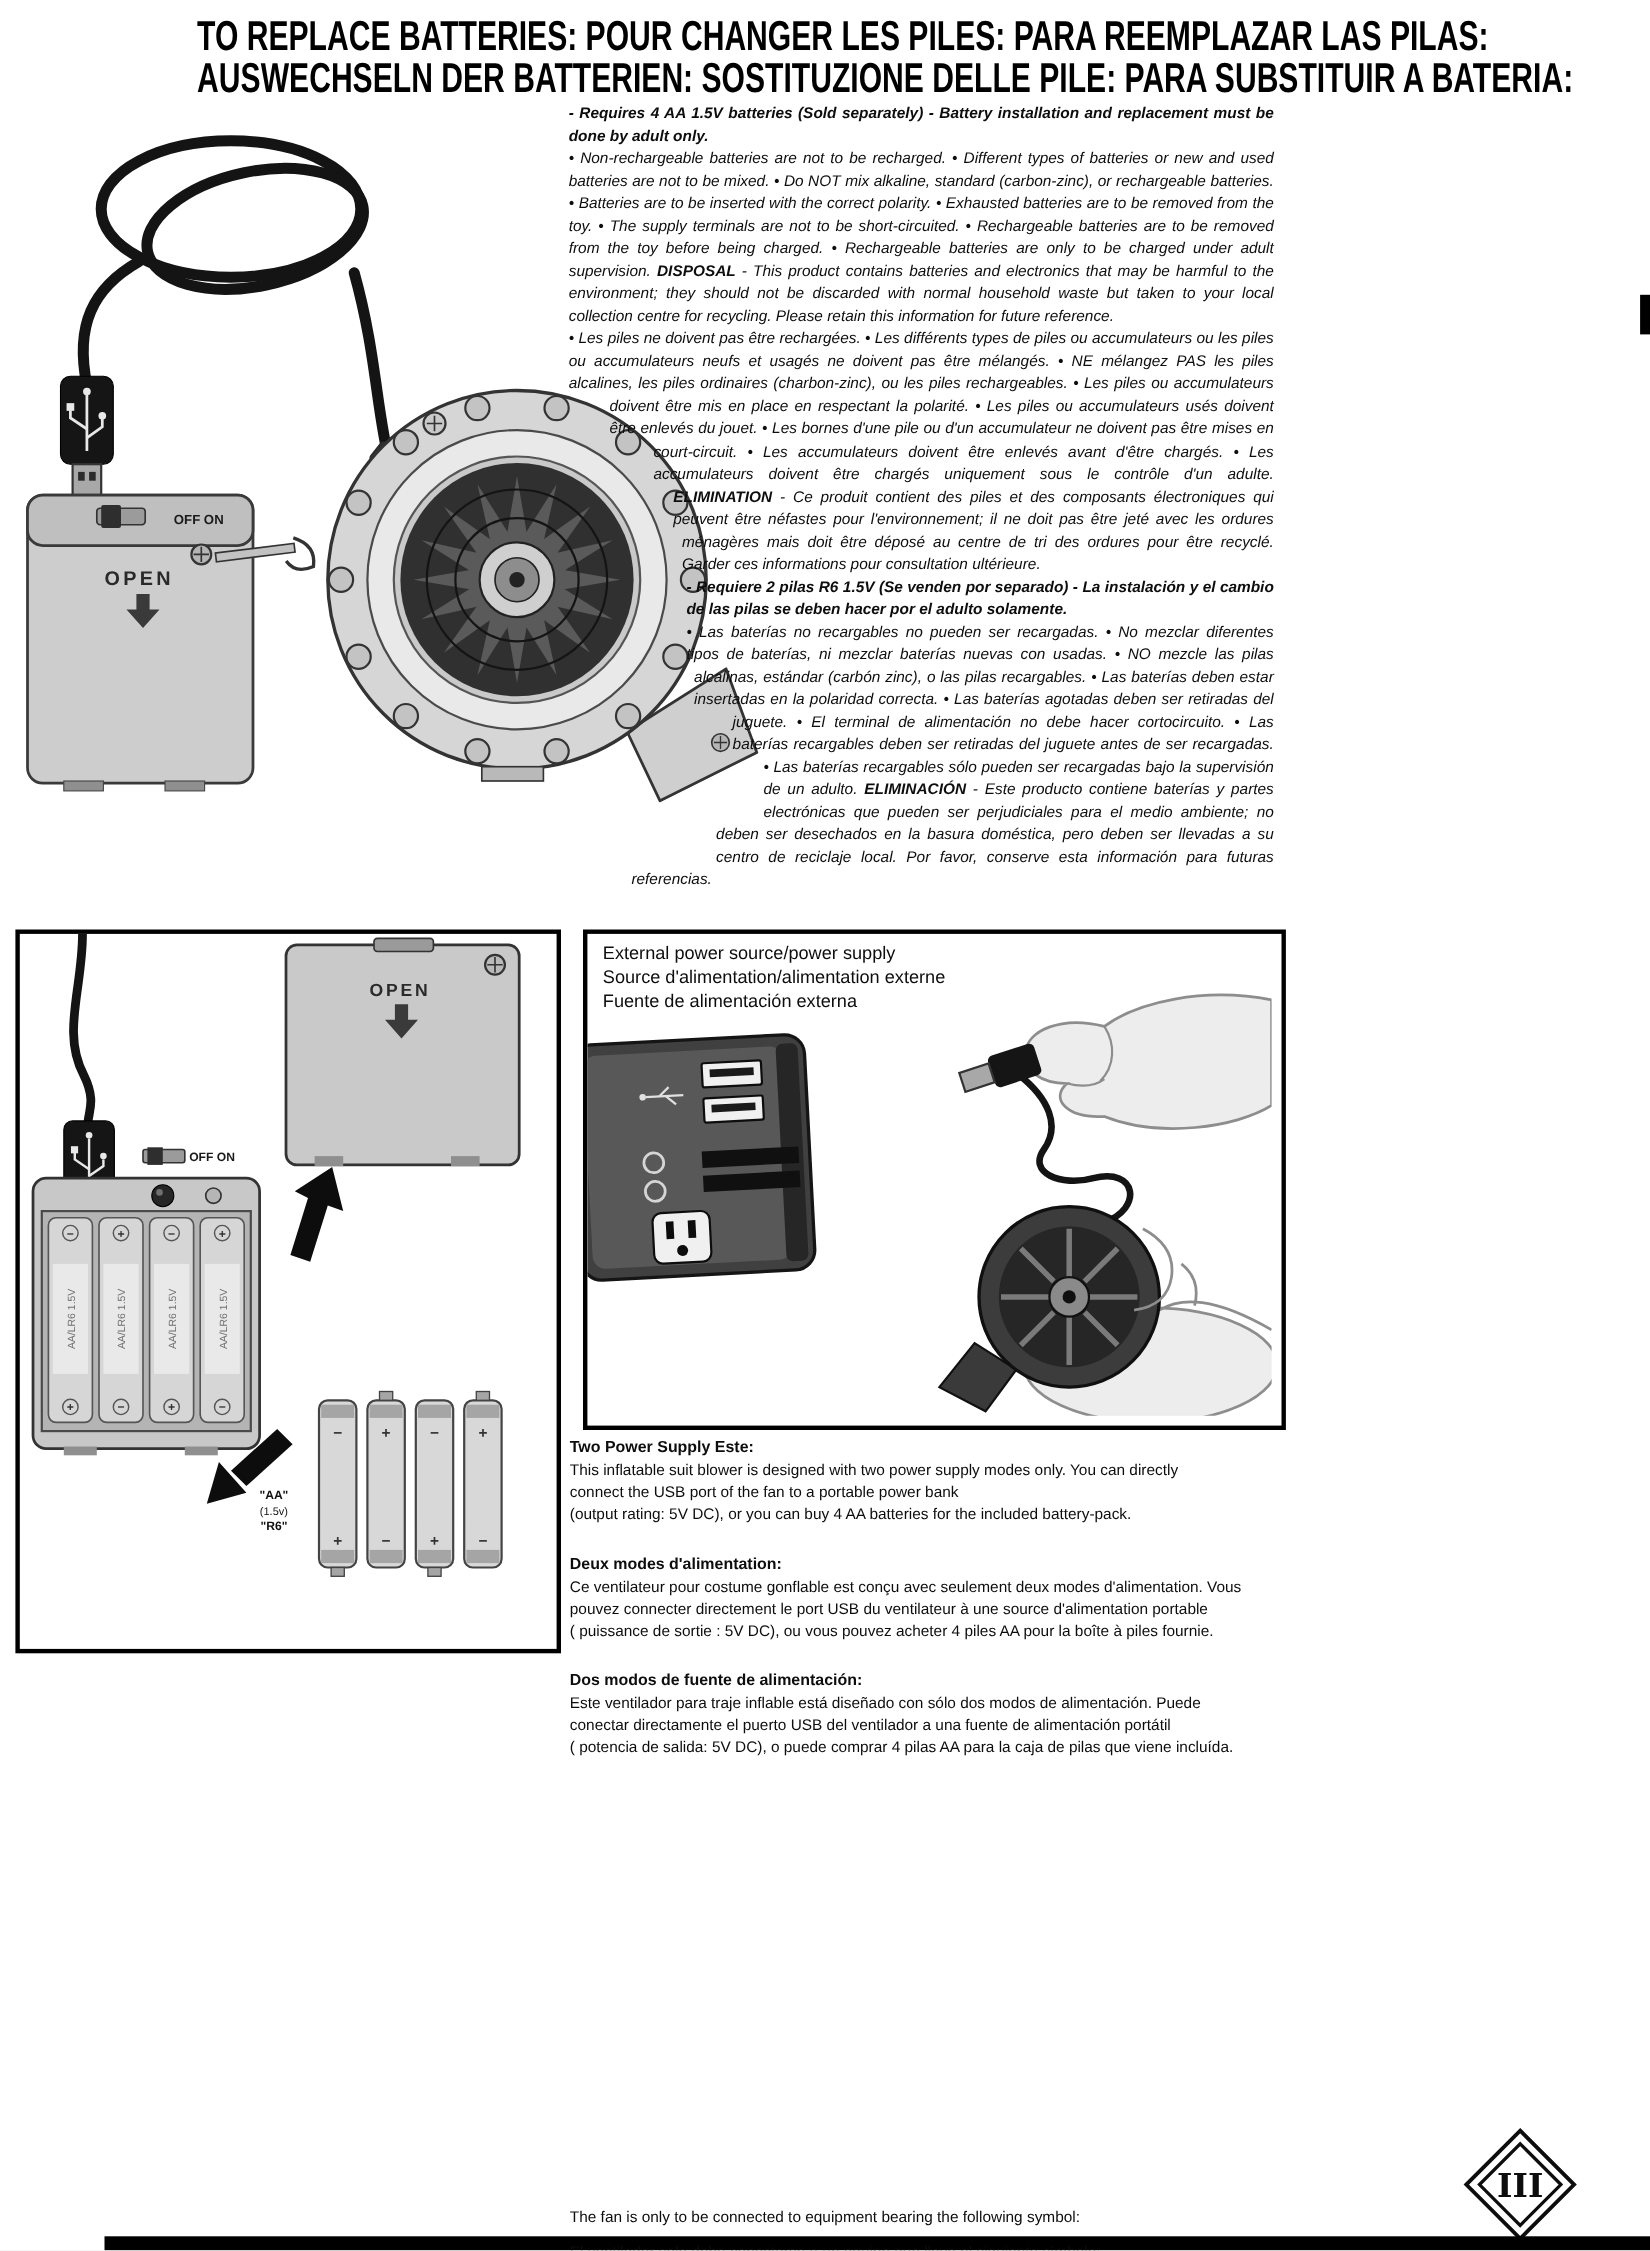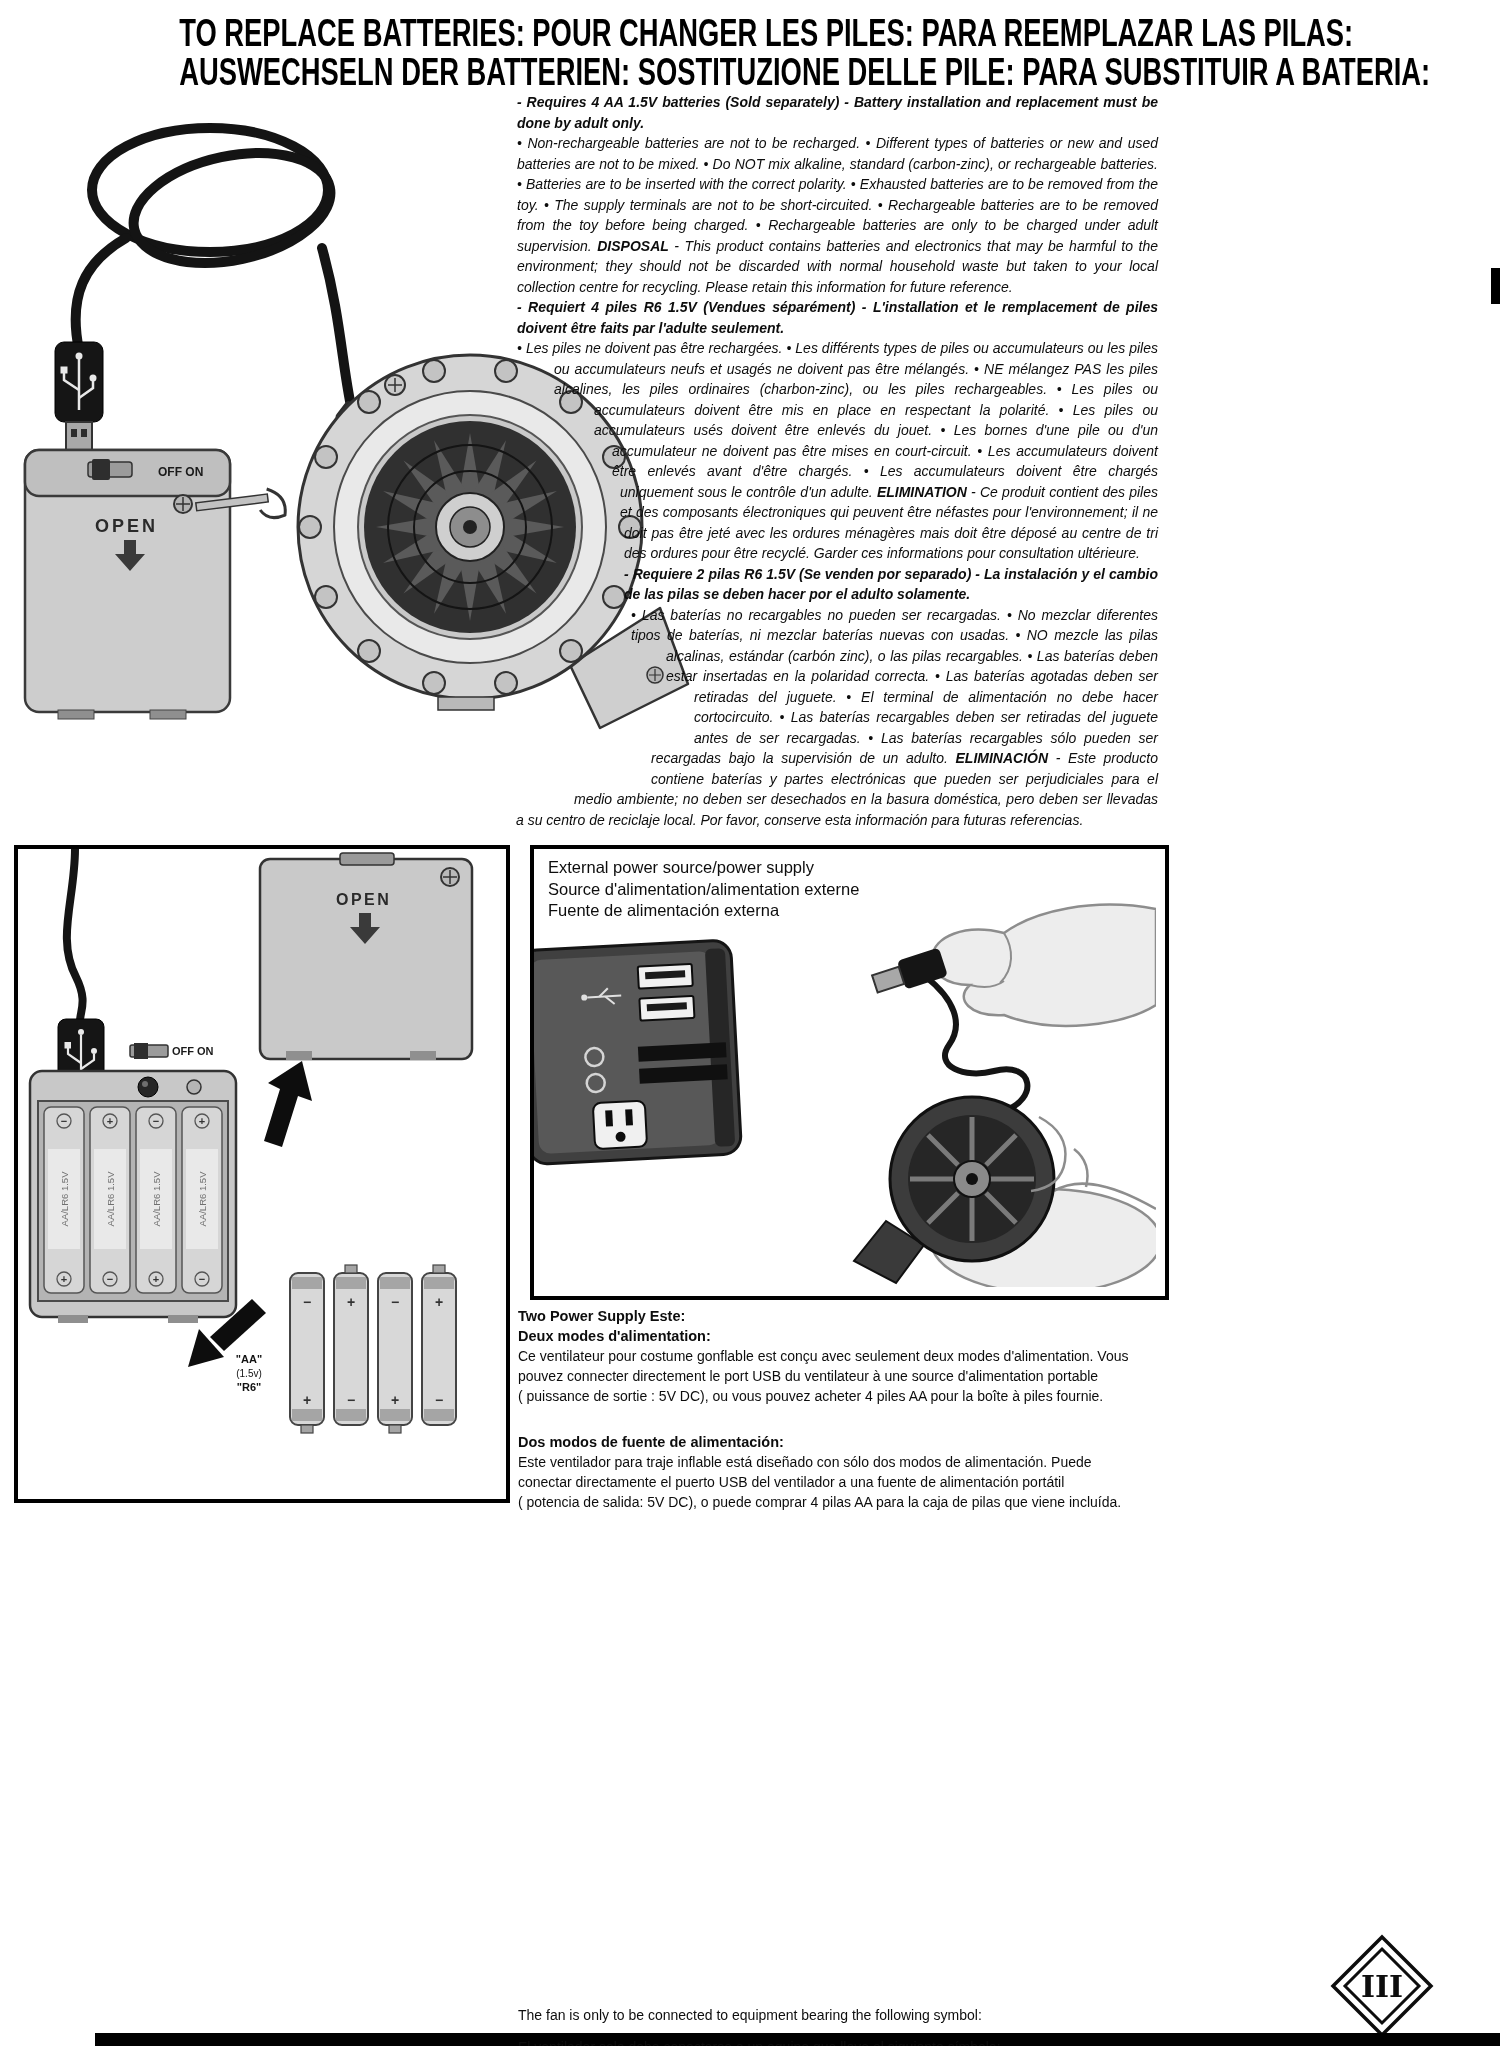--- a/index.html
+++ b/index.html
@@ -164,21 +164,20 @@
     <div class="sb sb6"></div>
     <div class="sb sb7"></div>
     <div class="sb sb8"></div>
     <div class="sb sb9"></div>
     <div class="sb sb10"></div>
     <div class="sb sb11"></div>
 
     <p class="bold">- Requires 4 AA 1.5V batteries (Sold separately) - Battery installation and replacement must be done by adult only.</p>
     <p><span>• Non-rechargeable batteries are not to be recharged. • Different types of batteries or new and used batteries are not to be mixed. • Do NOT mix alkaline, standard (carbon-zinc), or rechargeable batteries. • Batteries are to be inserted with the correct polarity. • Exhausted batteries are to be removed from the toy. • The supply terminals are not to be short-circuited. • Rechargeable batteries are to be removed from the toy before being charged. • Rechargeable batteries are only to be charged under adult supervision. </span><b>DISPOSAL</b><span> - This product contains batteries and electronics that may be harmful to the environment; they should not be discarded with normal household waste but taken to your local collection centre for recycling. Please retain this information for future reference.</span></p>
 
-    <p class="bold">- Requiert 4 piles R6 1.5V (Vendues séparément) - L'installation et le remplacement de piles doivent être faits par l'adulte seulement.</p>
     <p><span>• Les piles ne doivent pas être rechargées. • Les différents types de piles ou accumulateurs ou les piles ou accumulateurs neufs et usagés ne doivent pas être mélangés. • NE mélangez PAS les piles alcalines, les piles ordinaires (charbon-zinc), ou les piles rechargeables. • Les piles ou accumulateurs doivent être mis en place en respectant la polarité. • Les piles ou accumulateurs usés doivent être enlevés du jouet. • Les bornes d'une pile ou d'un accumulateur ne doivent pas être mises en court-circuit. • Les accumulateurs doivent être enlevés avant d'être chargés. • Les accumulateurs doivent être chargés uniquement sous le contrôle d'un adulte. </span><b>ELIMINATION</b><span> - Ce produit contient des piles et des composants électroniques qui peuvent être néfastes pour l'environnement; il ne doit pas être jeté avec les ordures ménagères mais doit être déposé au centre de tri des ordures pour être recyclé. Garder ces informations pour consultation ultérieure.</span></p>
 
     <p class="bold">- Requiere 2 pilas R6 1.5V (Se venden por separado) - La instalación y el cambio de las pilas se deben hacer por el adulto solamente.</p>
     <p><span>• Las baterías no recargables no pueden ser recargadas. • No mezclar diferentes tipos de baterías, ni mezclar baterías nuevas con usadas. • NO mezcle las pilas alcalinas, estándar (carbón zinc), o las pilas recargables. • Las baterías deben estar insertadas en la polaridad correcta. • Las baterías agotadas deben ser retiradas del juguete. • El terminal de alimentación no debe hacer cortocircuito. • Las baterías recargables deben ser retiradas del juguete antes de ser recargadas. • Las baterías recargables sólo pueden ser recargadas bajo la supervisión de un adulto. </span><b>ELIMINACIÓN</b><span> - Este producto contiene baterías y partes electrónicas que pueden ser perjudiciales para el medio ambiente; no deben ser desechados en la basura doméstica, pero deben ser llevadas a su centro de reciclaje local. Por favor, conserve esta información para futuras referencias.</span></p>
   </section>
 
   <div class="box box1">
     <svg width="479" height="634" viewBox="0 0 479 634">
 
       <g>
@@ -363,20 +362,23 @@
           <circle cx="438" cy="330" r="18" fill="#8a8a8a" stroke="#111" stroke-width="2"></circle>
           <circle cx="438" cy="330" r="6" fill="#101010"></circle>
         </g>
         <path d="M505,268 q30,16 26,44 q-4,26 -34,30 M540,300 q18,14 12,38" fill="none" stroke="#8d8d8d" stroke-width="2.5"></path>
       </g>
     </svg>
   </div>
 
   <section class="modes">
     <h3>Two Power Supply Este:</h3>
+    <p>This inflatable suit blower is designed with two power supply modes only. You can directly
+connect the USB port of the fan to a portable power bank
+(output rating: 5V DC), or you can buy 4 AA batteries for the included battery-pack.</p>
     <h3>Deux modes d'alimentation:</h3>
     <p>Ce ventilateur pour costume gonflable est conçu avec seulement deux modes d'alimentation. Vous
 pouvez connecter directement le port USB du ventilateur à une source d'alimentation portable
 ( puissance de sortie : 5V DC), ou vous pouvez acheter 4 piles AA pour la boîte à piles fournie.</p>
     <h3>Dos modos de fuente de alimentación:</h3>
     <p>Este ventilador para traje inflable está diseñado con sólo dos modos de alimentación. Puede
 conectar directamente el puerto USB del ventilador a una fuente de alimentación portátil
 ( potencia de salida: 5V DC), o puede comprar 4 pilas AA para la caja de pilas que viene incluída.</p>
   </section>
 

